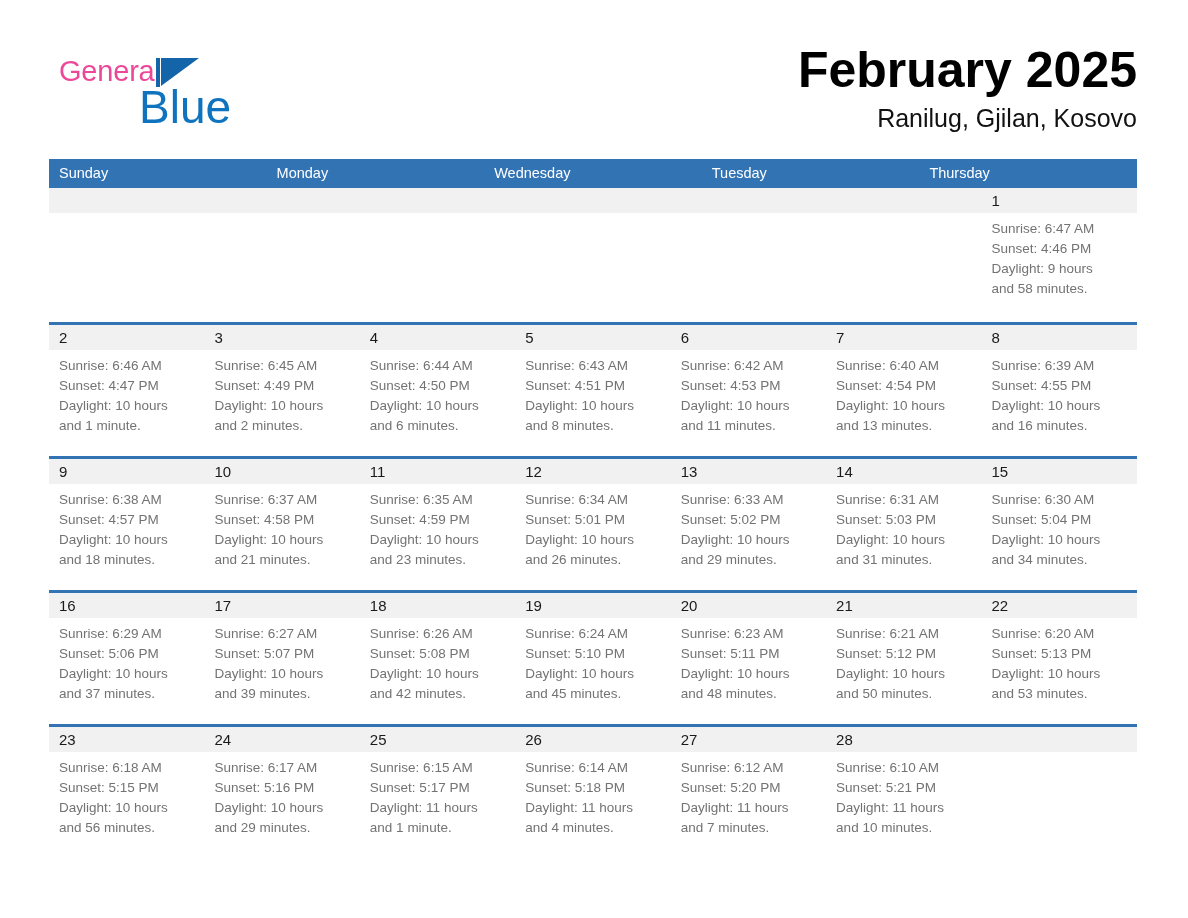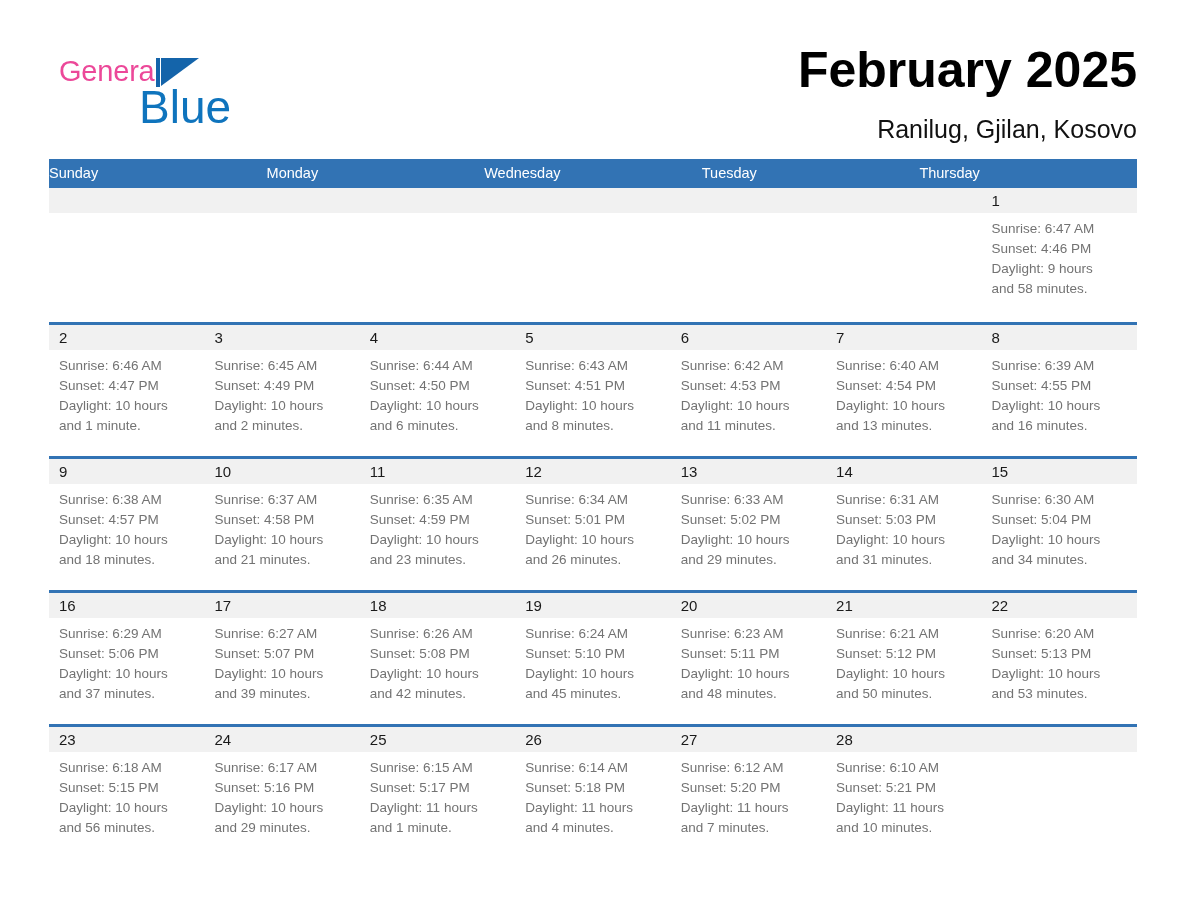--- a/index.html
+++ b/index.html
@@ -84,21 +84,21 @@
     font-weight: bold;
     color: #000000;
     line-height: 56px;
     white-space: nowrap;
   }
   .location-title {
     font-size: 25px;
     font-weight: normal;
     color: #111111;
     line-height: 34px;
-    margin-top: 14px;
+    margin-top: 3px;
     white-space: nowrap;
   }
 
   
   .calendar {
     position: absolute;
     left: 49px;
     top: 159px;
     width: 1088px;
   }
@@ -106,21 +106,21 @@
     display: flex;
     width: 100%;
     background: #3273b4;
     height: 29px;
   }
   .weekday {
     flex: 1 1 0;
     color: #ffffff;
     font-size: 14.5px;
     line-height: 29px;
-    padding-left: 0;
+    padding-left: 10px;
     box-sizing: border-box;
     white-space: nowrap;
     overflow: hidden;
   }
   .week {
     display: flex;
     width: 100%;
     border-top: 3px solid #3273b4;
     margin-top: 6px;
     height: 128px;

